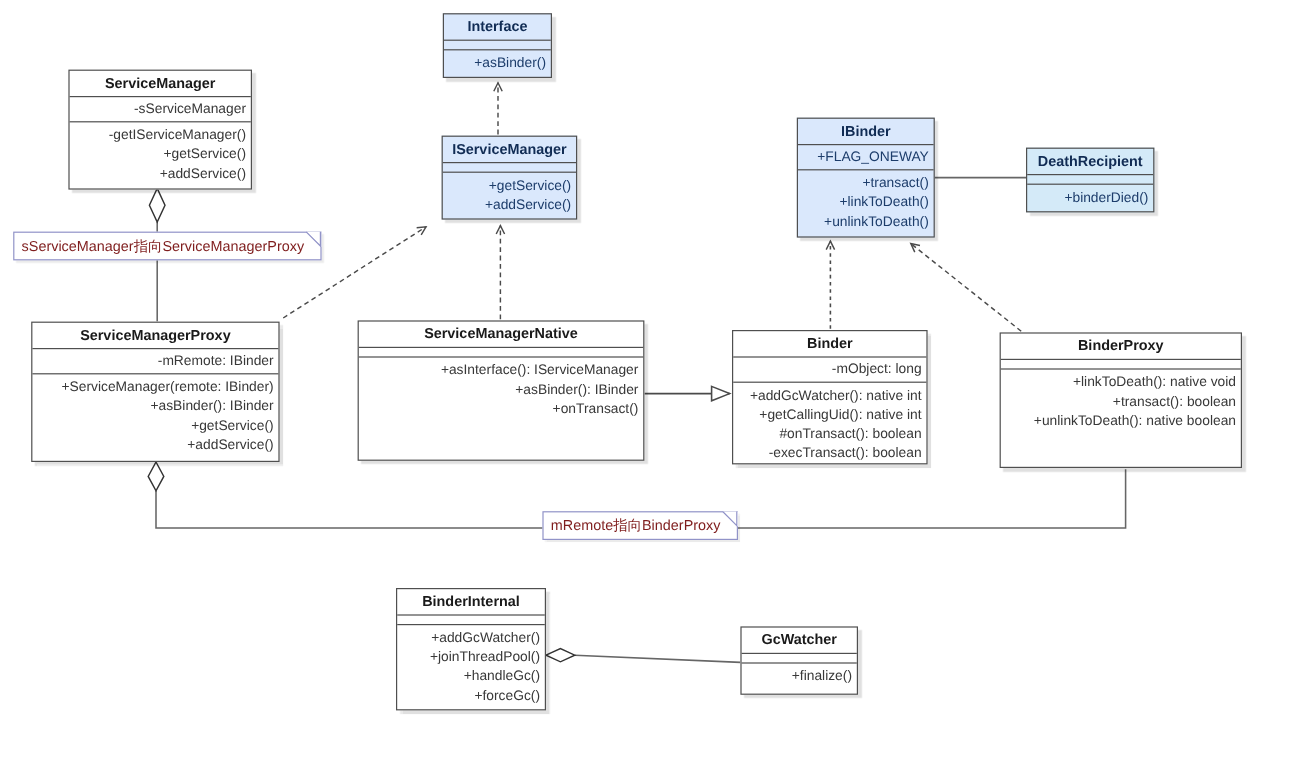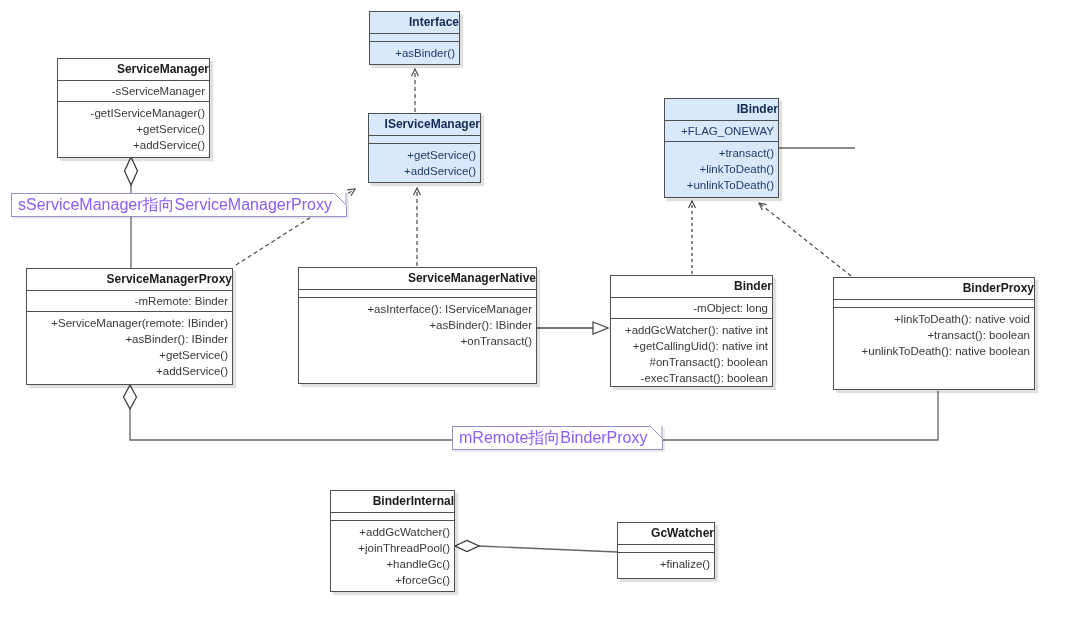--- a/index.html
+++ b/index.html
@@ -10,36 +10,36 @@
   svg.wires{position:absolute;left:0;top:0;z-index:1;}
   .cls{
     position:absolute;z-index:2;display:flex;flex-direction:column;
     background:#ffffff;border:1.4px solid #4f4f4f;
     box-shadow:3px 3px 1px rgba(0,0,0,0.12);
     box-sizing:border-box;
   }
   .cls.blue{background:#dae8fc;}
   .cls.cyan{background:#d4eaf8;}
   .cls-title{
-    flex:0 0 auto;height:21px;line-height:21px;text-align:right;
+    flex:0 0 auto;height:21px;line-height:21px;text-align:center;
     font-weight:bold;font-size:12px;color:#1a1a1a;
     border-bottom:1.4px solid #4f4f4f;white-space:nowrap;overflow:visible;
   }
   .blue .cls-title,.cyan .cls-title{color:#112c54;}
   .cls-attrs{
     flex:0 0 auto;min-height:7px;border-bottom:1.4px solid #4f4f4f;
     padding:2px 4px 2px 4px;font-size:11.5px;color:#383838;
   }
   .cls-attrs:empty{padding:0;}
   .cls-methods{flex:1 1 auto;padding:3px 4px;font-size:11.5px;color:#383838;}
   .blue .cls-attrs,.blue .cls-methods,.cyan .cls-methods{color:#1d3d6b;}
   .line{line-height:16px;white-space:nowrap;text-align:right;}
   .note{
     position:absolute;z-index:3;background:#ffffff;border:1px solid #9193c8;
-    box-sizing:border-box;font-size:16px;color:#8b5cf6;
+    box-sizing:border-box;font-size:12px;color:#7f1d1d;
     line-height:22px;padding:0 14px 0 6px;white-space:nowrap;
     box-shadow:2px 2px 1px rgba(0,0,0,0.08);
   }
   .note .fold{position:absolute;top:-1px;right:-1px;}
 </style>
 </head>
 <body>
 
 <div class="canvas">
 
@@ -120,25 +120,32 @@
     <div class="cls-attrs">
       <div class="line">+FLAG_ONEWAY</div>
     </div>
     <div class="cls-methods">
       <div class="line">+transact()</div>
       <div class="line">+linkToDeath()</div>
       <div class="line">+unlinkToDeath()</div>
     </div>
   </div>
 
+  <div class="cls cyan" style="left:855px;top:123px;width:107px;height:54px">
+    <div class="cls-title">DeathRecipient</div>
+    <div class="cls-attrs"></div>
+    <div class="cls-methods">
+      <div class="line">+binderDied()</div>
+    </div>
+  </div>
 
   <div class="cls" style="left:26px;top:268px;width:207px;height:117px">
     <div class="cls-title">ServiceManagerProxy</div>
     <div class="cls-attrs">
-      <div class="line">-mRemote: Binder</div>
+      <div class="line">-mRemote: IBinder</div>
     </div>
     <div class="cls-methods">
       <div class="line">+ServiceManager(remote: IBinder)</div>
       <div class="line">+asBinder(): IBinder</div>
       <div class="line">+getService()</div>
       <div class="line">+addService()</div>
     </div>
   </div>
 
   <div class="cls" style="left:298px;top:267px;width:239px;height:117px">

